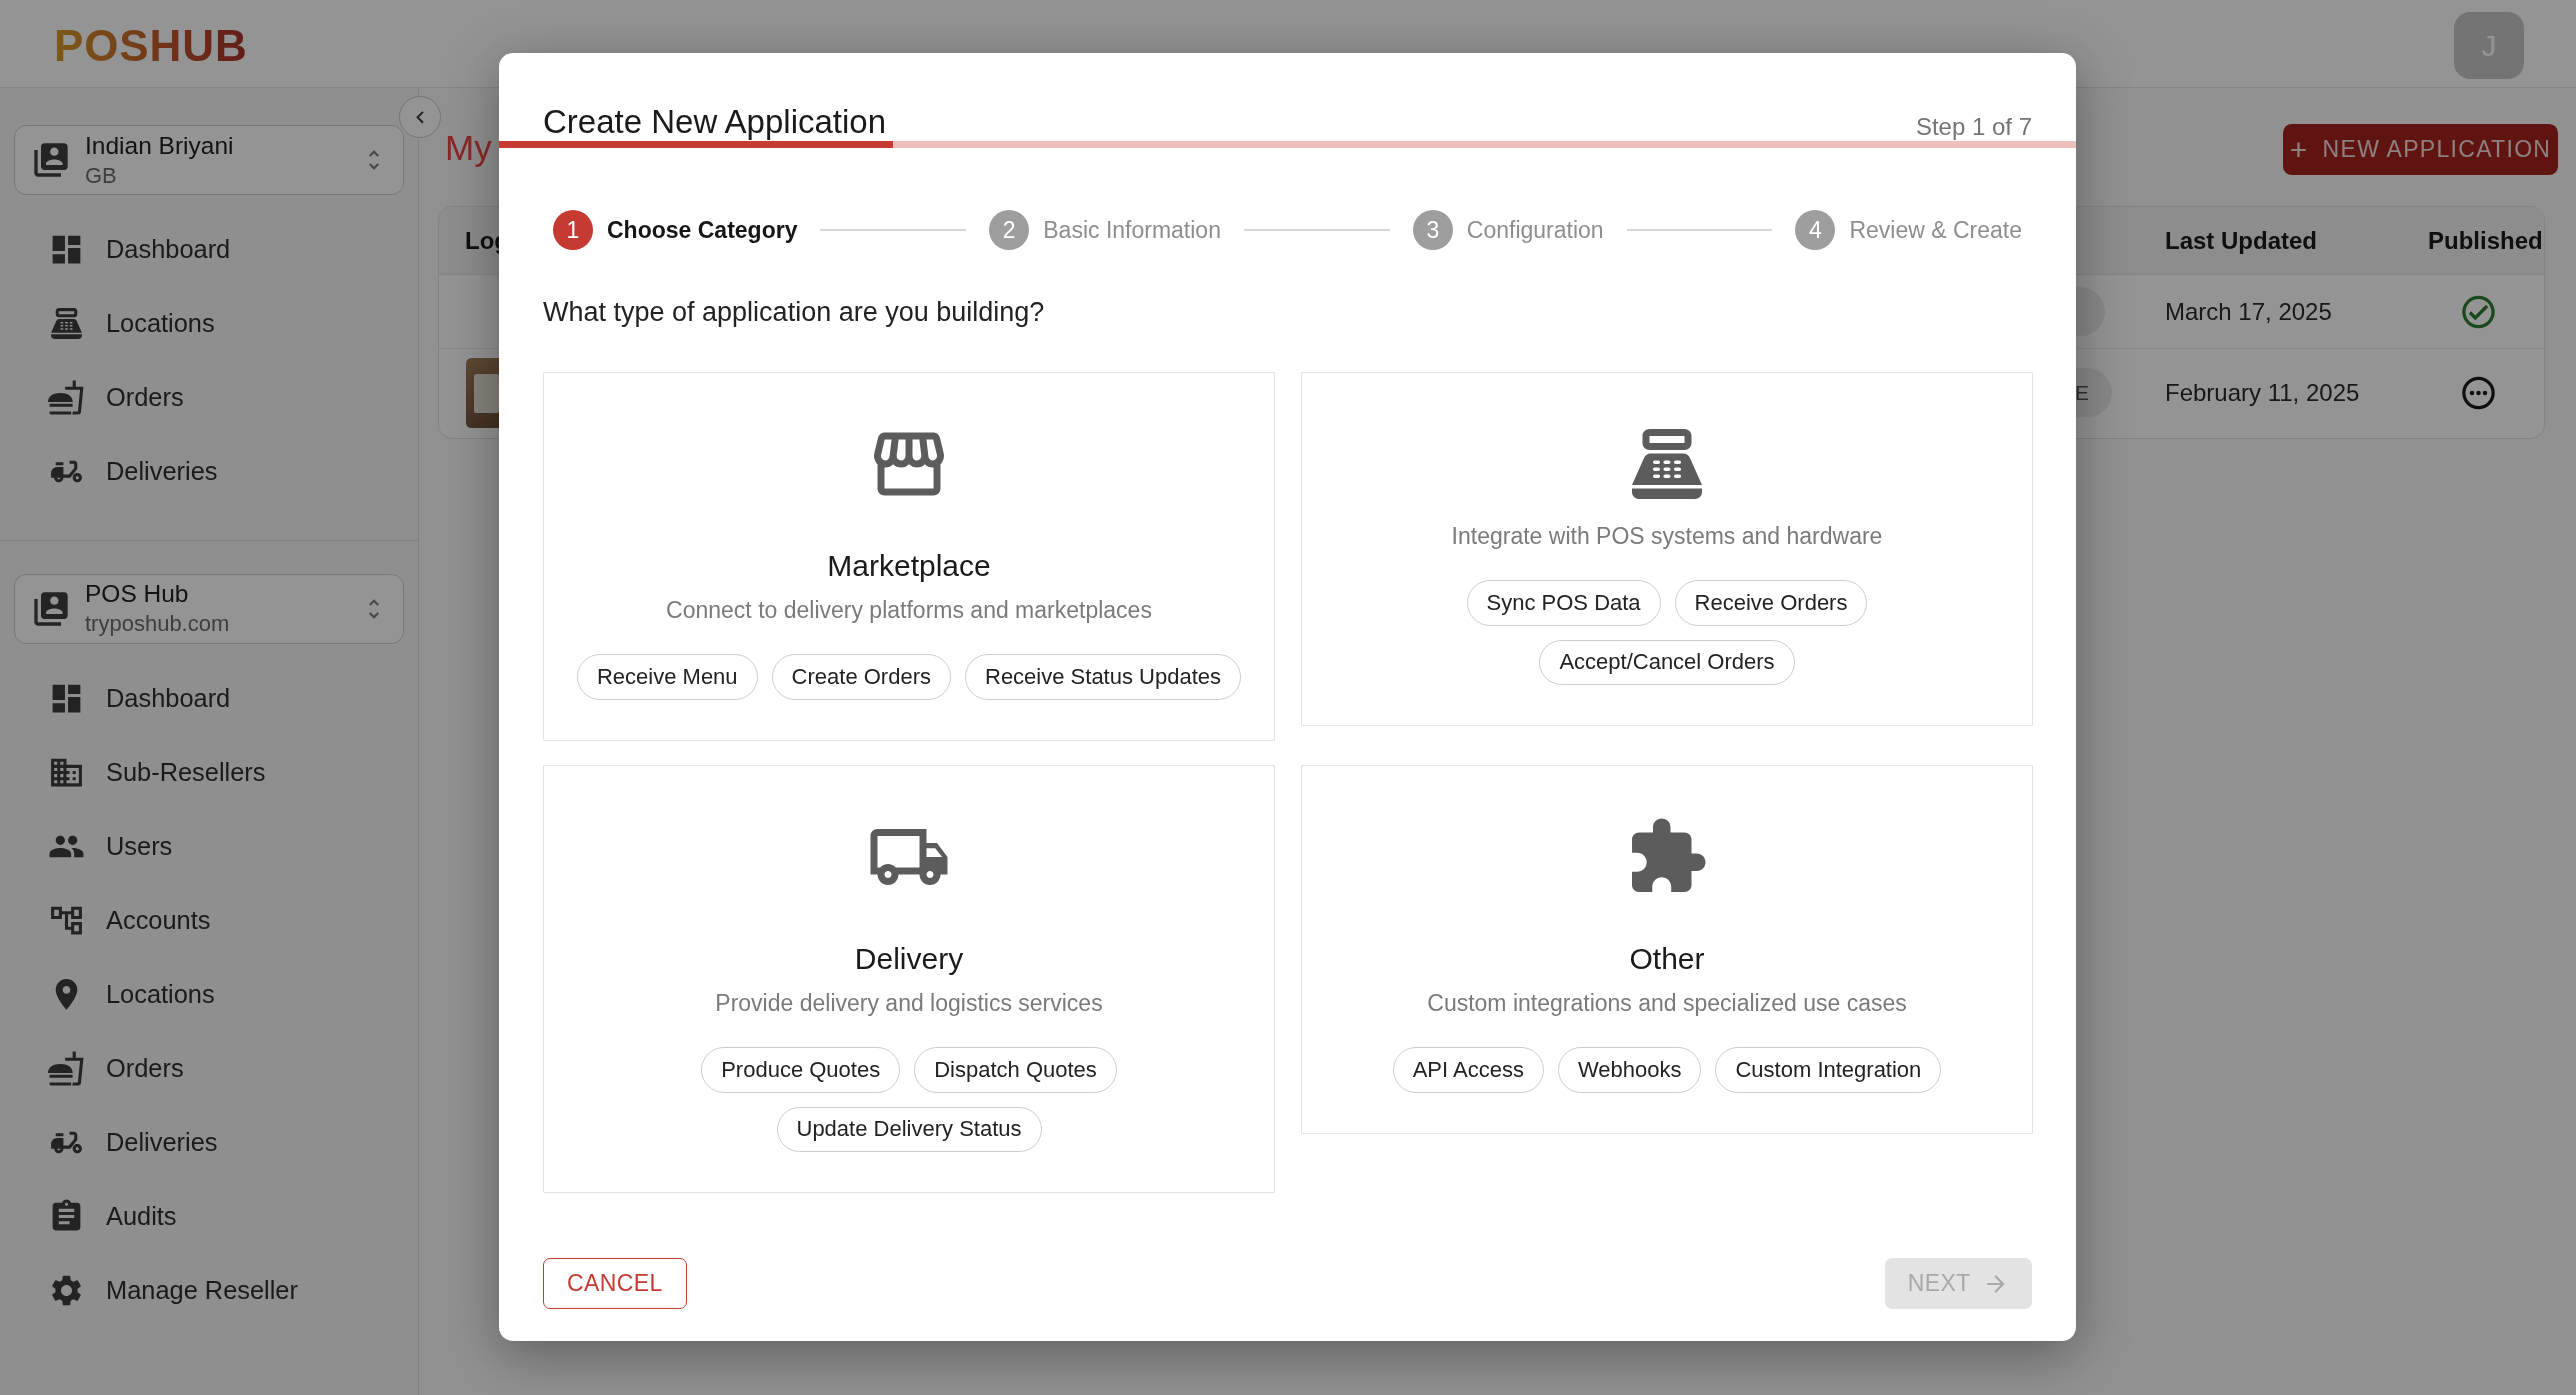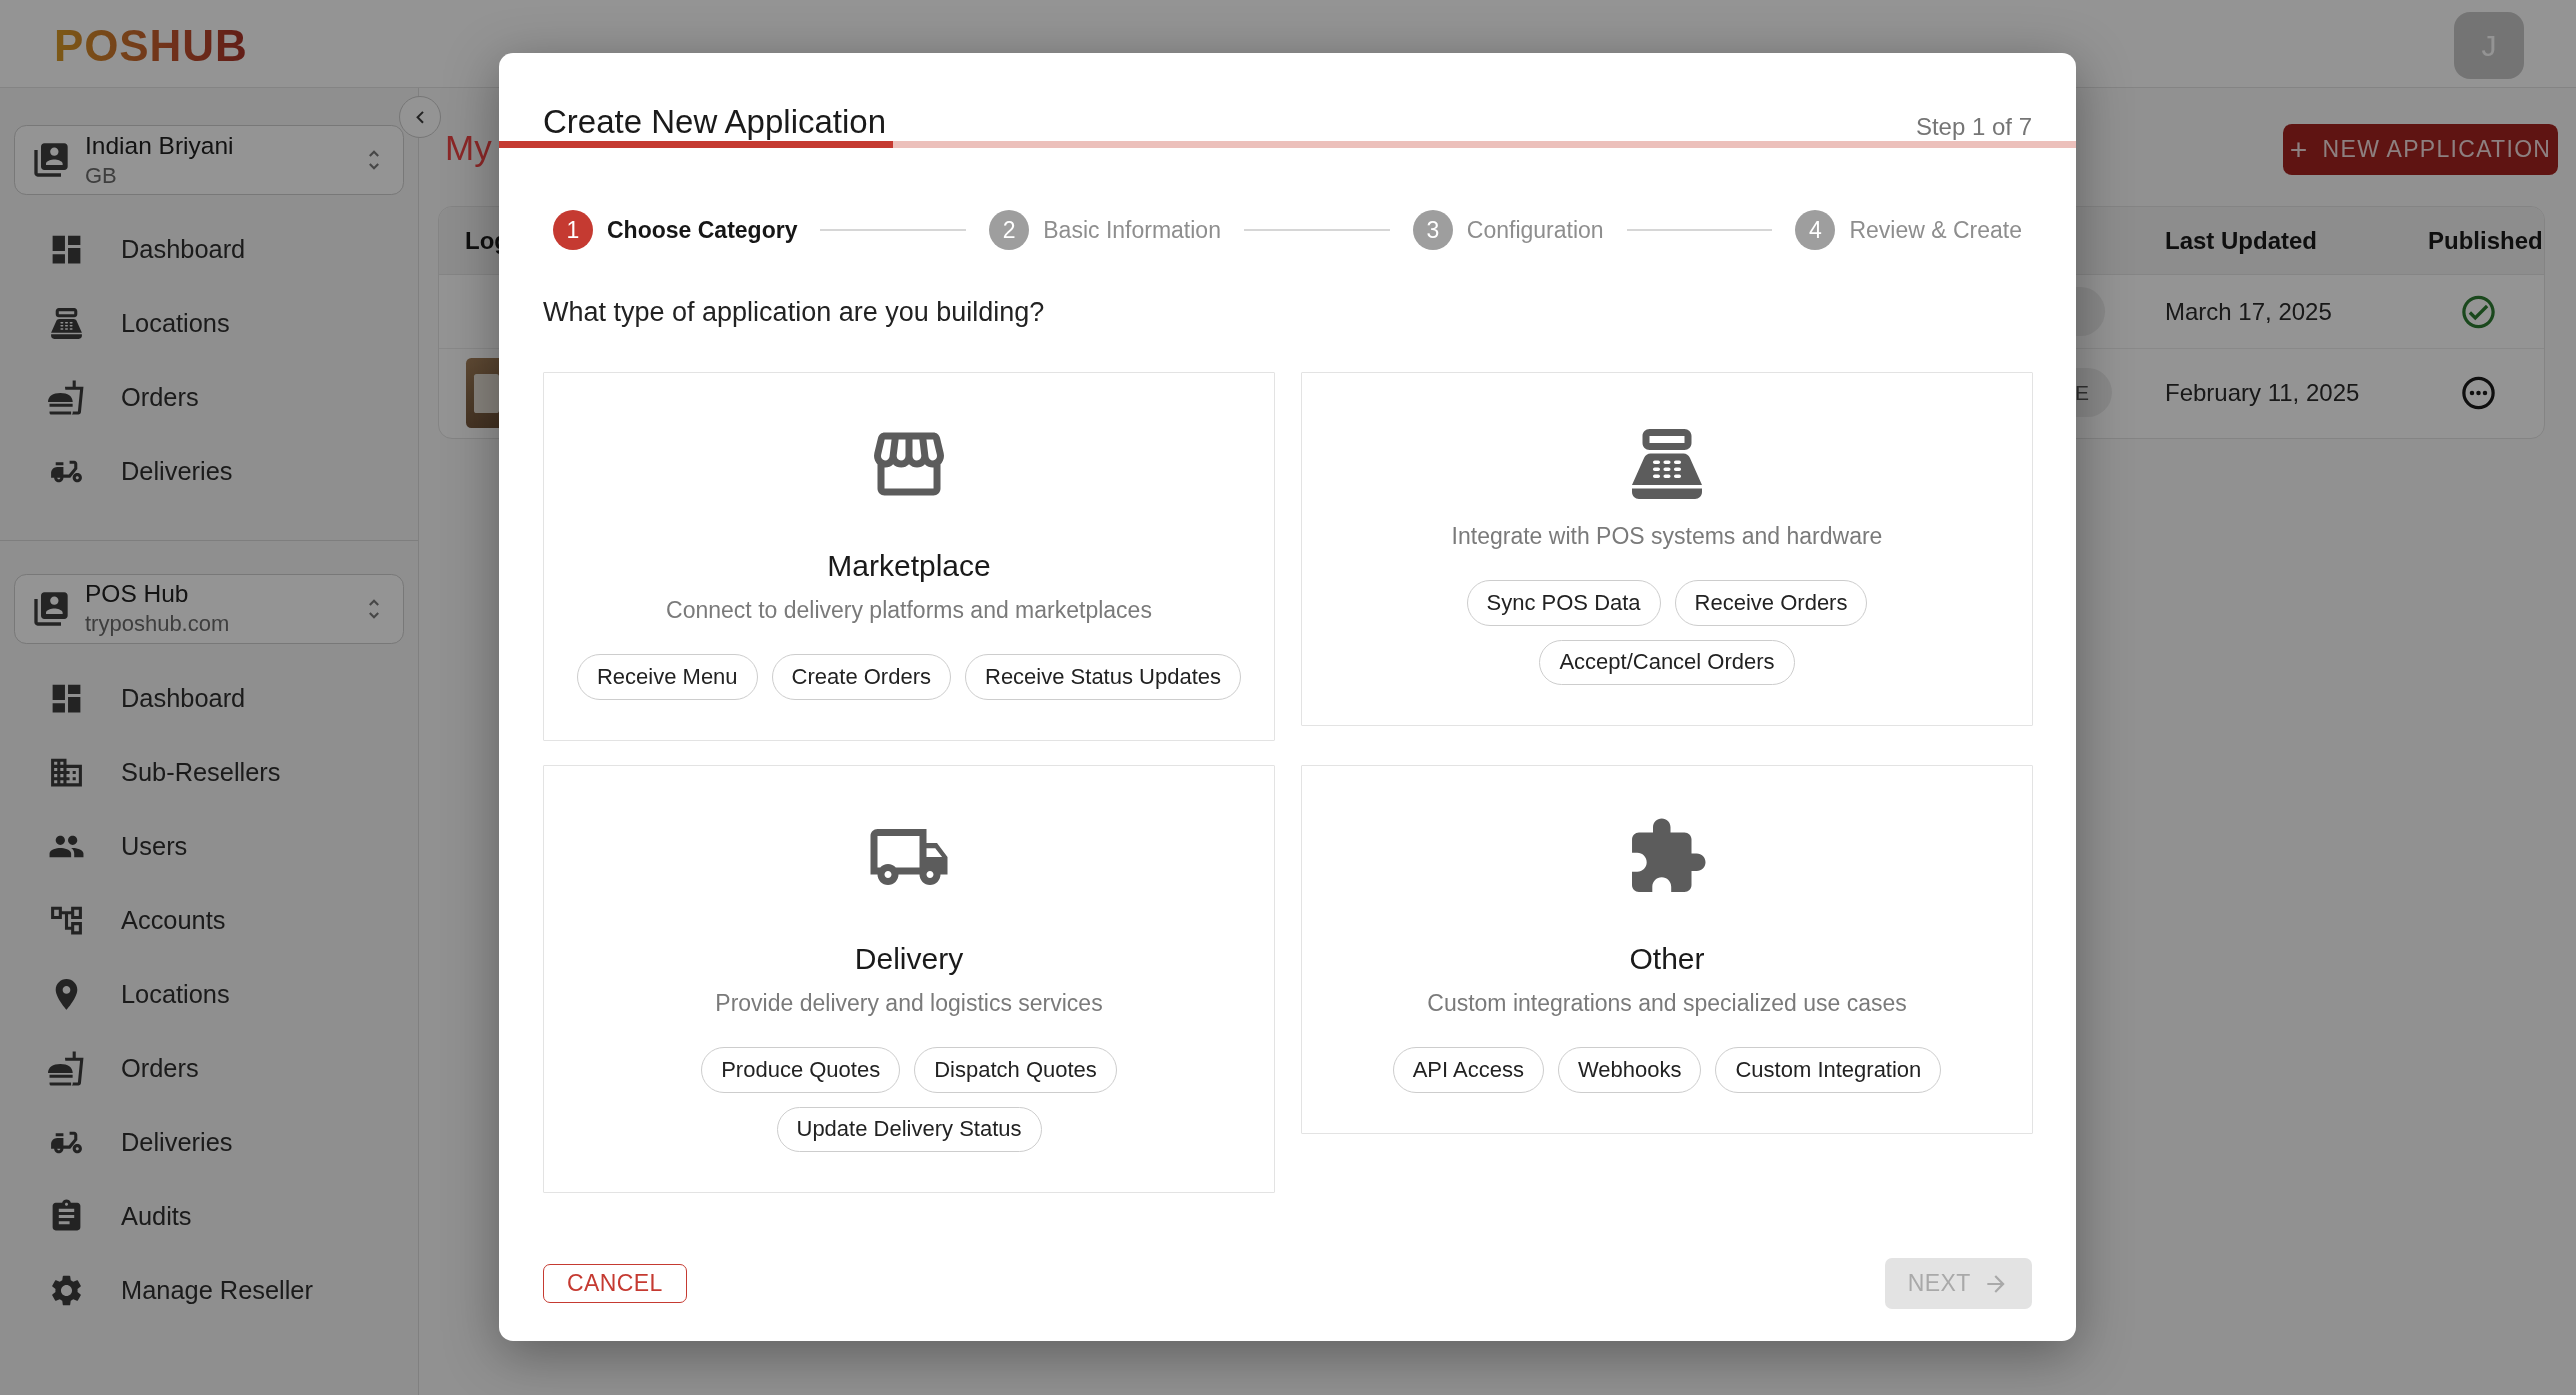--- a/index.html
+++ b/index.html
@@ -19,21 +19,21 @@
   .org-card { margin:37px 14px 0 14px; height:70px; background:#ffffff; border:1.8px solid #cfcfcf; border-radius:12.3px;
               display:flex; align-items:center; padding:0 16px; gap:14px; }
   .org-card.second { margin-top:33px; }
   .org-icon { width:40px; height:40px; color:#3f3f3f; flex:0 0 auto; }
   .org-texts { display:flex; flex-direction:column; line-height:1.25; min-width:0; }
   .org-name { font-size:24.5px; color:#222222; }
   .org-sub  { font-size:22px; color:#6c6c6c; }
   .unfold { margin-left:auto; width:26px; height:26px; color:#7a7a7a; flex:0 0 auto; }
   .nav { margin-top:17.5px; }
   .nav.second { margin-top:18.4px; }
-  .nav-item { height:74px; display:flex; align-items:center; padding-left:48px; gap:36px; cursor:pointer; }
+  .nav-item { height:74px; display:flex; align-items:center; padding-left:48px; gap:21px; cursor:pointer; }
   .nav-item svg { width:37px; height:37px; color:#3d3d3d; flex:0 0 auto; }
   .nav-label { font-size:25.4px; color:#303030; }
   .side-divider { margin-top:31px; height:0; border-top:1.8px solid #d9d9d9; }
   .collapse-btn { position:absolute; left:399px; top:96px; width:42px; height:42px; border-radius:50%;
                   background:#ffffff; border:1.8px solid #cccccc; display:flex; align-items:center; justify-content:center; z-index:5; }
   .collapse-btn svg { width:24.5px; height:24.5px; color:#3d3d3d; }
 
   
   .page-heading { position:absolute; left:445px; top:128px; font-size:35px; color:#ef4444; font-weight:500; }
   .new-app-btn { position:absolute; left:2283px; top:124px; width:275px; height:51px; border-radius:8.8px; background:#a42420;
@@ -85,21 +85,21 @@
   .cards-grid { margin:44px 44px 0 44px; display:grid; grid-template-columns:732px 732px; column-gap:26px; row-gap:24.5px; align-items:start; }
   .cat-card { border:1.8px solid #e3e3e3; border-radius:1px; background:#ffffff; text-align:center; padding:49px 32px 40px 32px; cursor:pointer; }
   .cat-icon { width:84px; height:84px; color:#5c5c5c; }
   .cat-title { margin-top:40px; font-size:30px; color:#1a1a1a; }
   .cat-desc { margin-top:14px; font-size:23px; color:#7a7a7a; }
   .chips { margin-top:30px; display:flex; flex-wrap:wrap; justify-content:center; gap:14px 14px; }
   .chips.narrow { max-width:578px; margin-left:auto; margin-right:auto; }
   .chip { border:1.8px solid #cdcdcd; border-radius:875px; padding:8.8px 19px; font-size:22px; color:#222222; background:#ffffff; white-space:nowrap; }
 
   .m-footer { position:absolute; left:44px; right:44px; bottom:32px; display:flex; align-items:center; justify-content:space-between; }
-  .cancel-btn { height:39px; padding:0 23px; border:1.8px solid #c53a31; border-radius:7px; background:#ffffff;
+  .cancel-btn { height:51px; padding:0 23px; border:1.8px solid #c53a31; border-radius:7px; background:#ffffff;
                 color:#c53a31; font-size:23px; letter-spacing:0.4px; display:flex; align-items:center; }
   .next-btn { height:51px; padding:0 23px; border:none; border-radius:7px; background:#e3e3e3; color:#a9a9a9;
               font-size:23px; letter-spacing:0.4px; display:flex; align-items:center; gap:12.3px; }
   .next-btn svg { width:26px; height:26px; }
 </style>
 </head>
 <body>
 
 <div class="screen">
 

